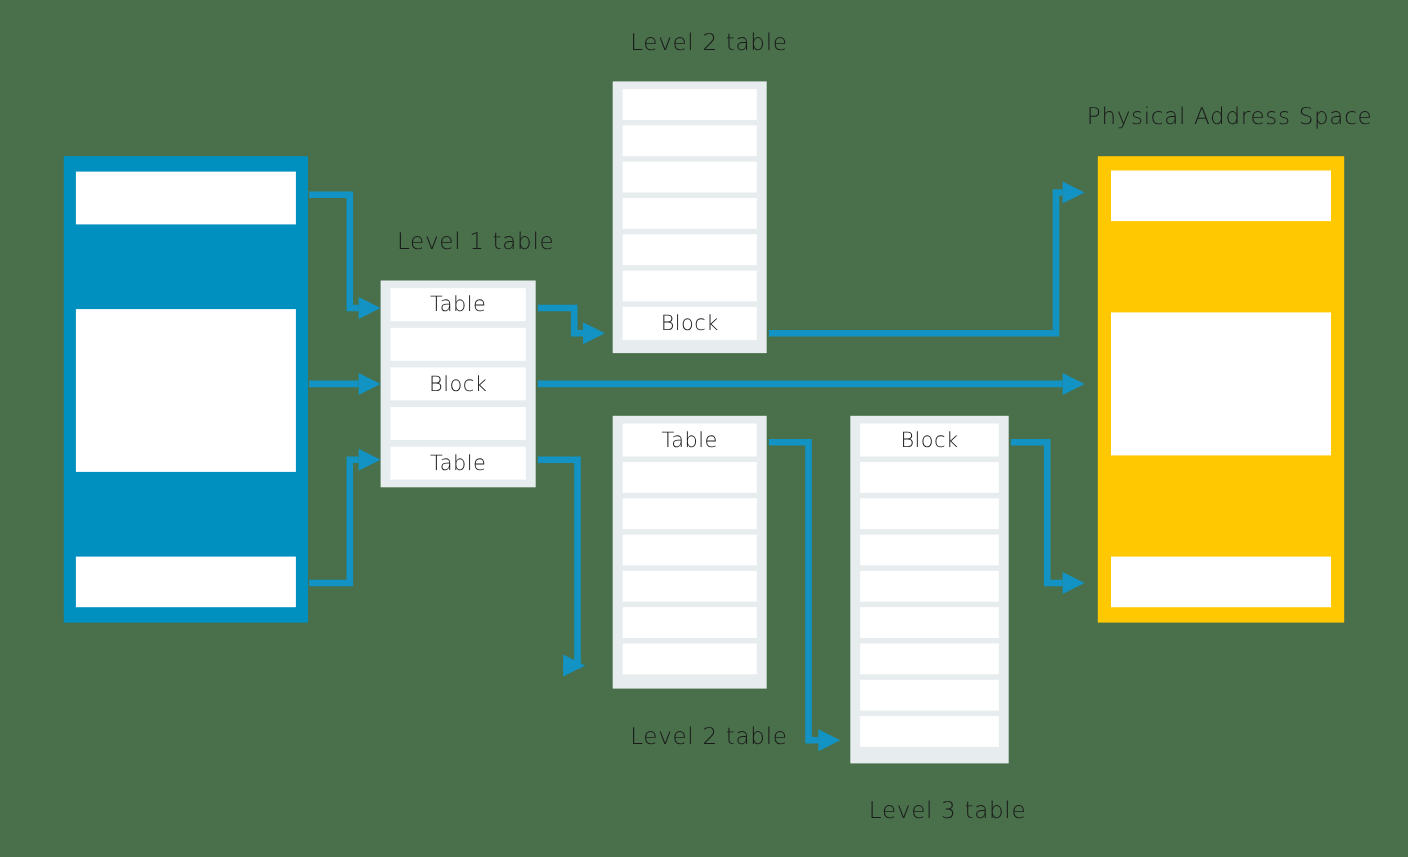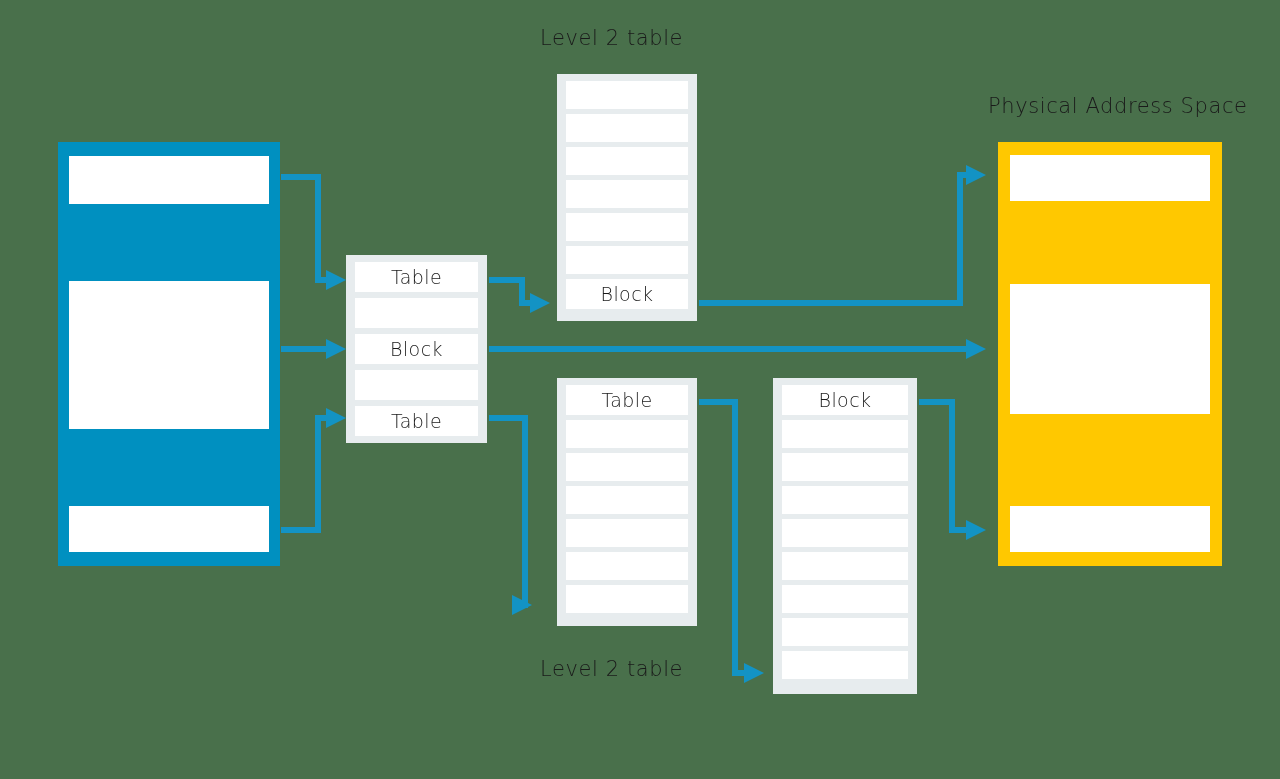--- a/index.html
+++ b/index.html
@@ -14,21 +14,21 @@
   #stage{position:absolute;left:0;top:0;width:1280px;height:779px;}
 
   
   .caption{
     position:absolute;
     color:#1a1a1a;
     font-size:21px;
     font-weight:300;
     letter-spacing:.6px;
     white-space:nowrap;
-    text-align:left;
+    text-align:right;
   }
 
   
   .space{position:absolute;box-sizing:border-box;}
   .space.virtual{background:#0090c0;}
   .space.physical{background:#ffc800;}
   .band{position:absolute;background:#ffffff;}
 
   
   .ptable{
@@ -56,25 +56,27 @@
   #wires{position:absolute;left:0;top:0;width:1280px;height:779px;pointer-events:none;}
   #wires path{fill:none;stroke:#1393c4;stroke-width:6;}
   #wires .head{fill:#1393c4;stroke:none;}
 </style>
 </head>
 <body>
 
 <div id="stage">
 
 
+  <div class="caption" style="left:330px;top:207px;width:174px;">Level 1 table</div>
 
   <div class="caption" style="left:540px;top:26px;width:176px;">Level 2 table</div>
 
   <div class="caption" style="left:540px;top:657px;width:176px;">Level 2 table</div>
 
+  <div class="caption" style="left:757px;top:725px;width:176px;">Level 3 table</div>
 
   <div class="caption" style="left:988px;top:94px;width:248px;">Physical Address Space</div>
 
   <div class="space virtual" style="left:58px;top:142px;width:222px;height:424px;">
     <div class="band" style="left:11px;top:14px;width:200px;height:48px;"></div>
     <div class="band" style="left:11px;top:139px;width:200px;height:148px;"></div>
     <div class="band" style="left:11px;top:364px;width:200px;height:46px;"></div>
   </div>
 
   <div class="space physical" style="left:998px;top:142px;width:224px;height:424px;">

